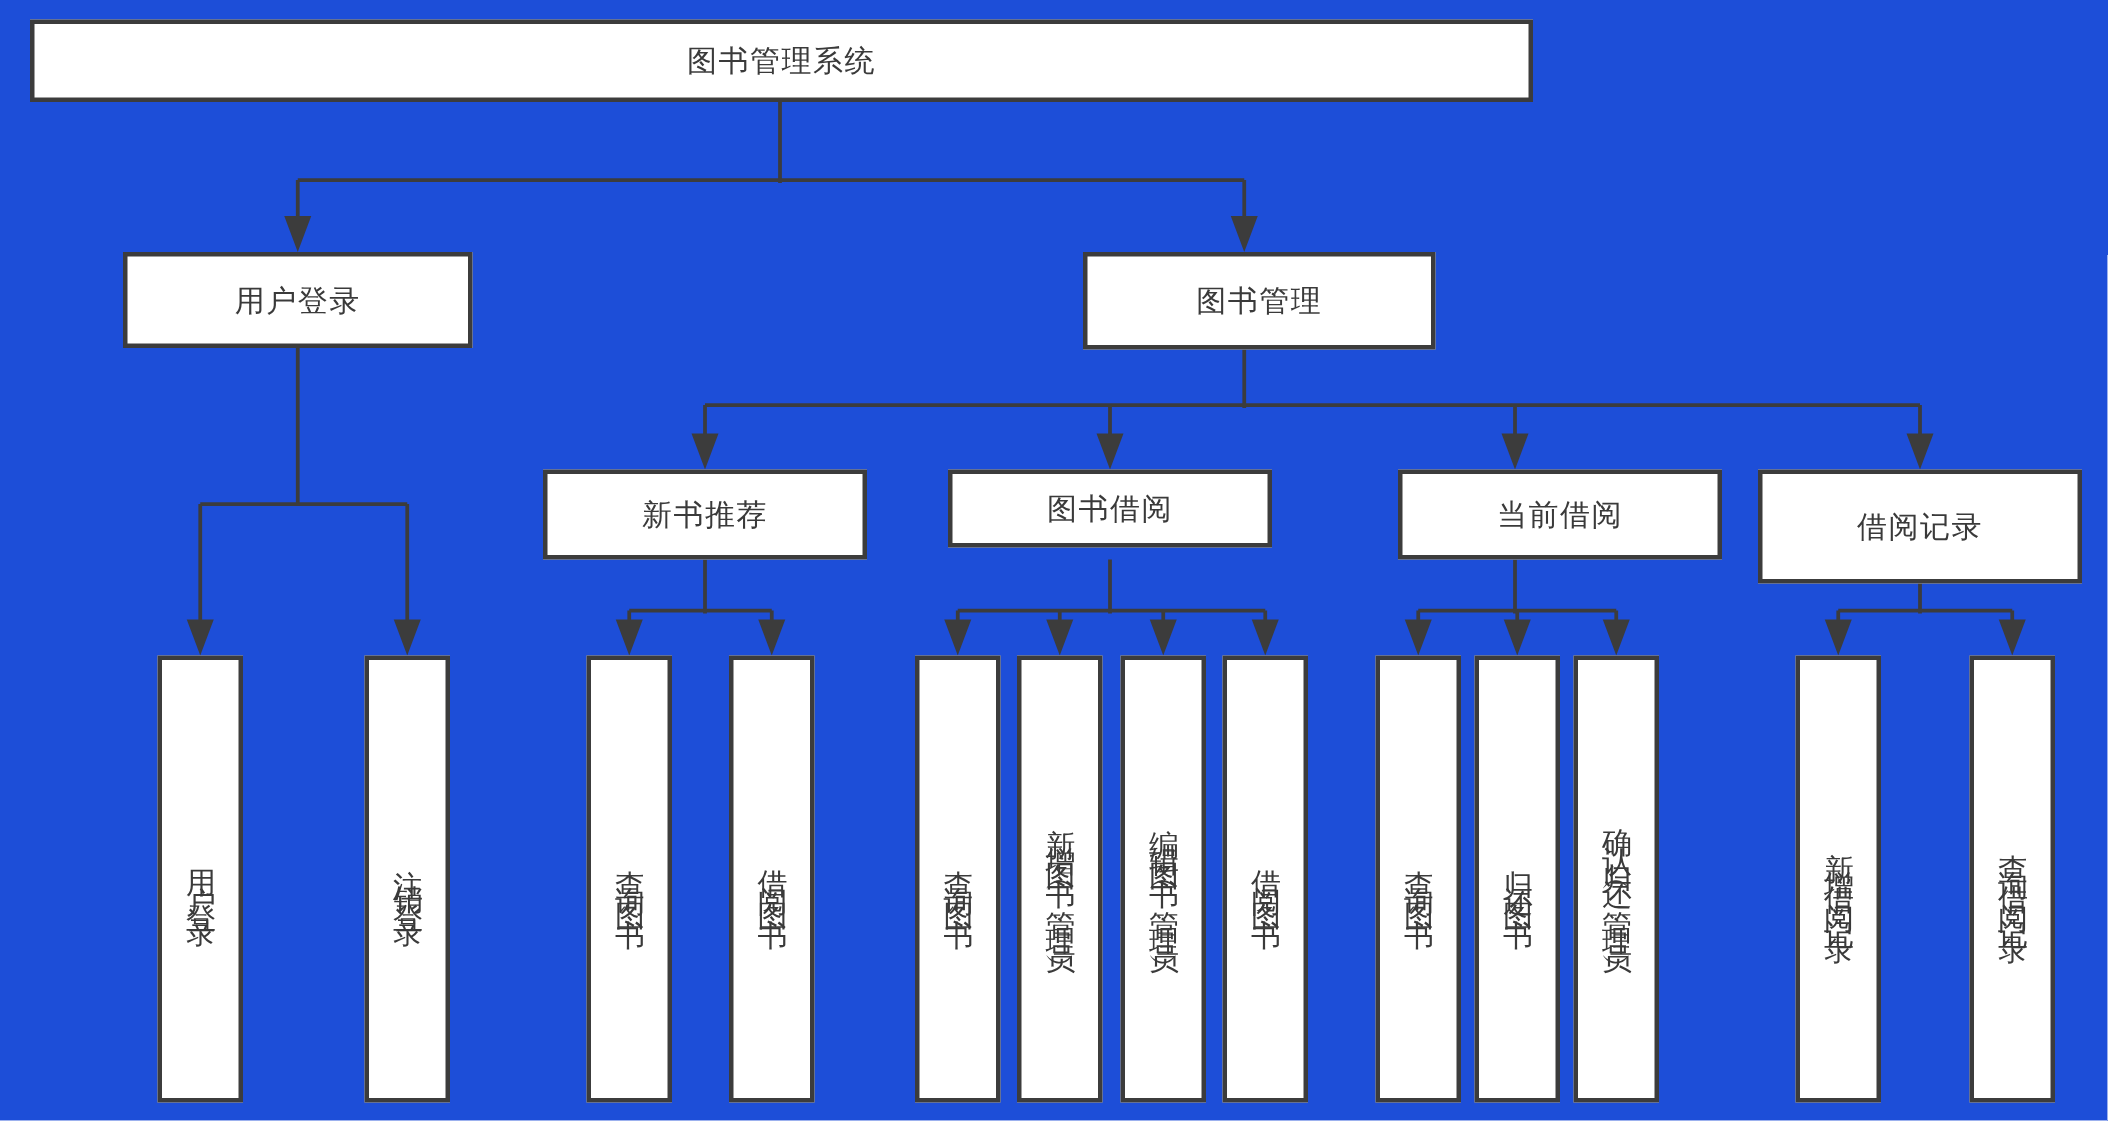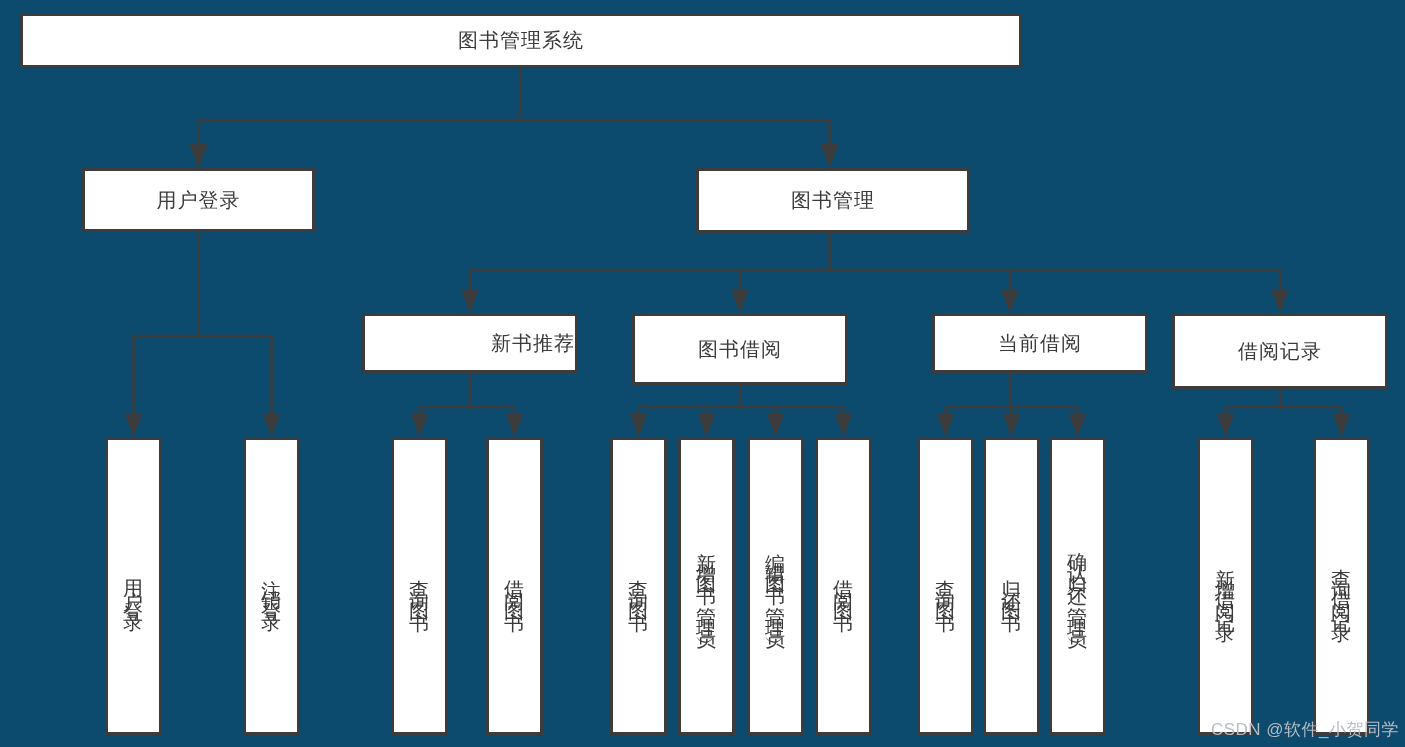--- a/index.html
+++ b/index.html
@@ -5,21 +5,21 @@
   html, body {
     margin: 0;
     padding: 0;
     background: #ffffff;
     font-family: "Liberation Sans", "DejaVu Sans", sans-serif;
   }
   .canvas {
     position: relative;
     width: 1405px;
     height: 747px;
-    background: #0c4a6e;
+    background: #1d4ed8;
     overflow: hidden;
   }
   svg.wires {
     position: absolute;
     left: 0; top: 0;
     width: 1405px; height: 747px;
     z-index: 1;
   }
   .node {
     position: absolute;
@@ -42,23 +42,23 @@
   .leaf .vtext {
     writing-mode: vertical-lr;
     text-orientation: mixed;
     letter-spacing: 11px;
     line-height: 1;
     white-space: nowrap;
   }
   
   .b-root { left: 20px;  top: 13px;  width: 1002px; height: 55px; }
   .b-l2-0 { left: 82px;  top: 168px; width: 233px;  height: 64px; }
-  .b-l2-1 { left: 696px; top: 168px; width: 274px;  height: 65px; align-items: center; }
-  .b-l3-0 { left: 362px; top: 313px; width: 216px;  height: 60px; justify-content: flex-end; }
-  .b-l3-1 { left: 632px; top: 313px; width: 216px;  height: 72px; }
+  .b-l2-1 { left: 722px; top: 168px; width: 235px;  height: 65px; align-items: center; }
+  .b-l3-0 { left: 362px; top: 313px; width: 216px;  height: 60px; }
+  .b-l3-1 { left: 632px; top: 313px; width: 216px;  height: 52px; }
   .b-l3-2 { left: 902px; top: 313px; width: 216px;  height: 60px; margin-left: 30px; }
   .b-l3-3 { left: 1172px;top: 313px; width: 216px;  height: 76px; }
   .b-u0 { left: 105px; }
   .b-u1 { left: 243px; }
   .b-n0 { left: 391px; }
   .b-n1 { left: 486px; }
   .b-b0 { left: 610px; }
   .b-b1 { left: 678px; }
   .b-b2 { left: 747px; }
   .b-b3 { left: 815px; }
@@ -181,14 +181,13 @@
     <span class="vtext">确认归还（管理员）</span>
   </div>
 
   <div class="node leaf b-r0">
     <span class="vtext">新增借阅记录</span>
   </div>
   <div class="node leaf b-r1">
     <span class="vtext">查询借阅记录</span>
   </div>
 
-  <div class="watermark">CSDN @软件_小贺同学</div>
 </div>
 
 </body></html>

